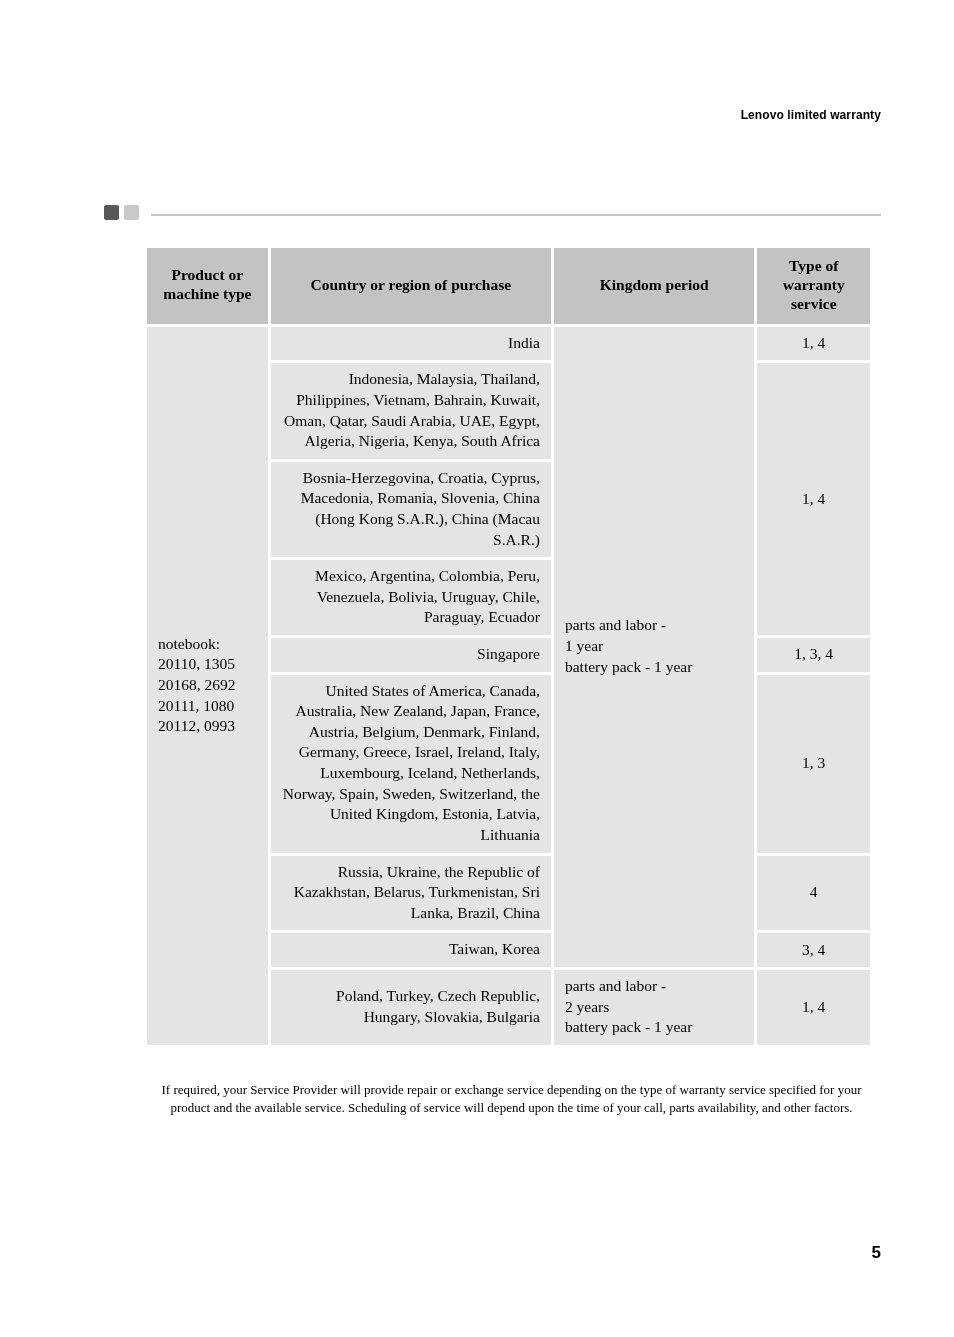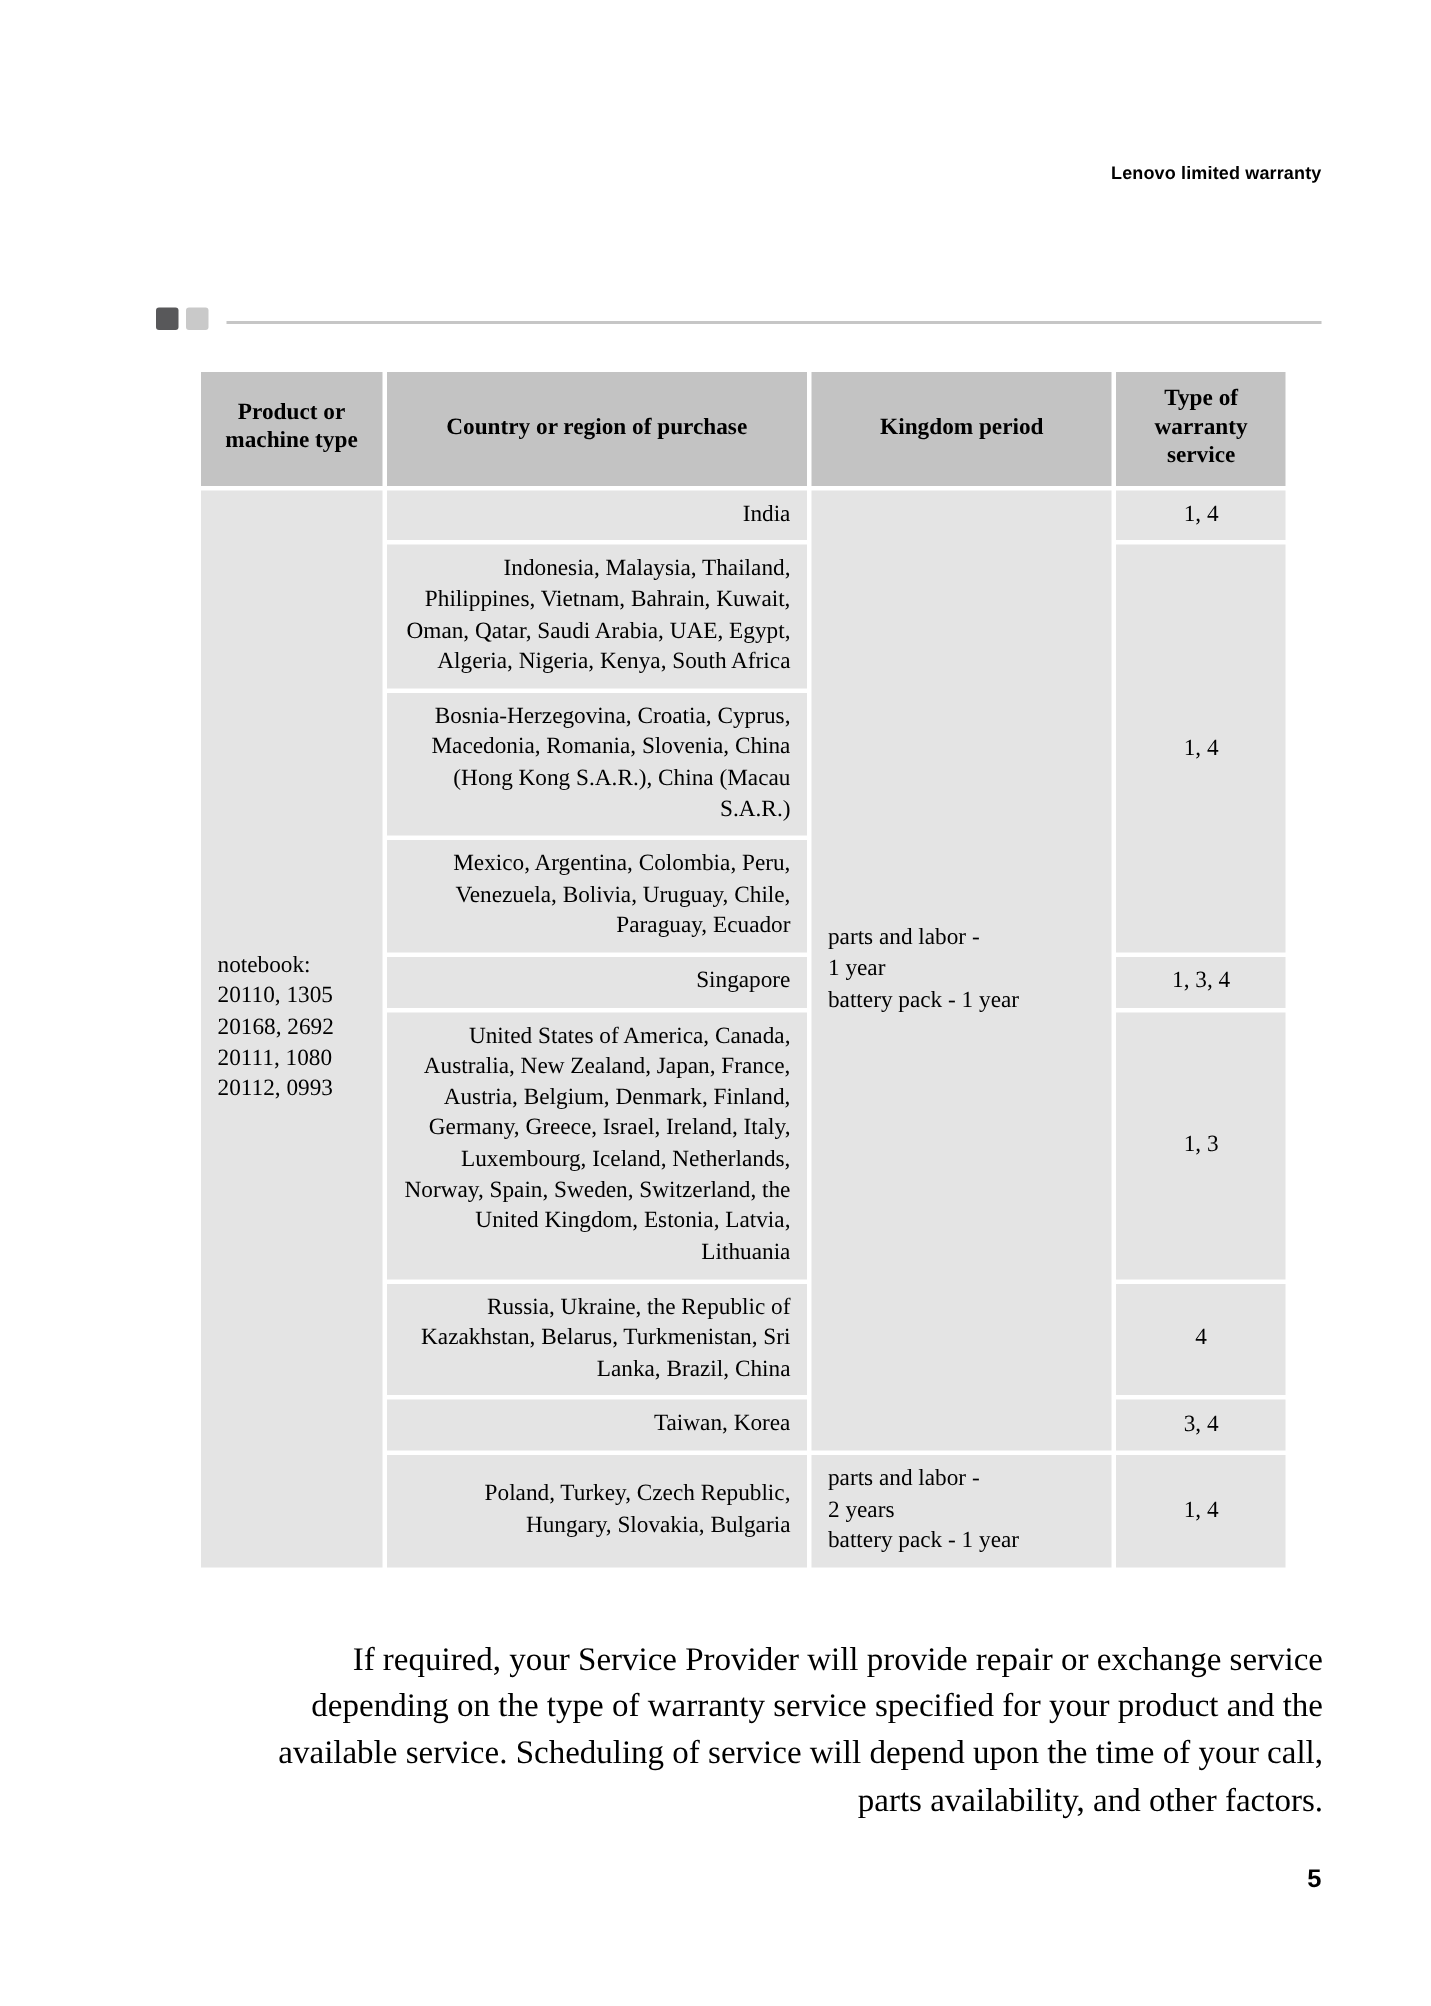--- a/index.html
+++ b/index.html
@@ -60,21 +60,21 @@
     height: 2px;
     background: #c6c6c6;
     margin-left: 12px;
     margin-top: 4px;
   }
 
   
   .wtable {
     position: absolute;
     top: 245px;
-    left: 131px;
+    left: 144px;
     width: 729px;
     border-collapse: separate;
     border-spacing: 3px 3px;
     table-layout: fixed;
     font-size: 15.5px;
     line-height: 1.30;
   }
   .wtable th, .wtable td {
     padding: 0;
     margin: 0;
@@ -131,23 +131,23 @@
   col.c2 { width: 274px; }
   col.c3 { width: 196px; }
   col.c4 { width: 110px; }
 
   
   .foot-para {
     position: absolute;
     top: 1068px;
     left: 141px;
     width: 741px;
-    font-size: 22px;
+    font-size: 13px;
     line-height: 1.42;
-    text-align: right;
+    text-align: center;
   }
 
   
   .page-number {
     position: absolute;
     top: 1243px;
     right: 73px;
     font-family: "Liberation Sans", sans-serif;
     font-weight: bold;
     font-size: 17px;

